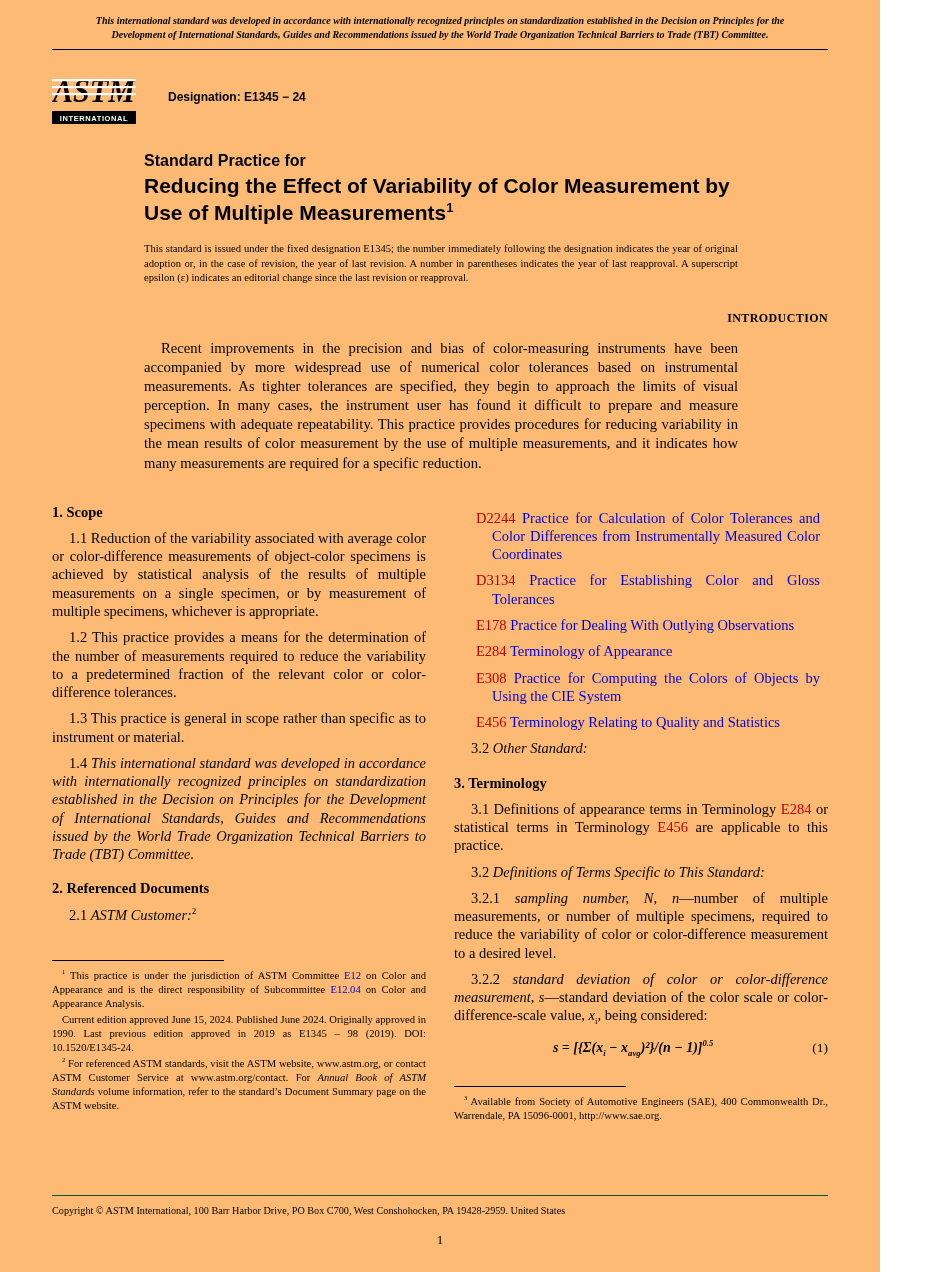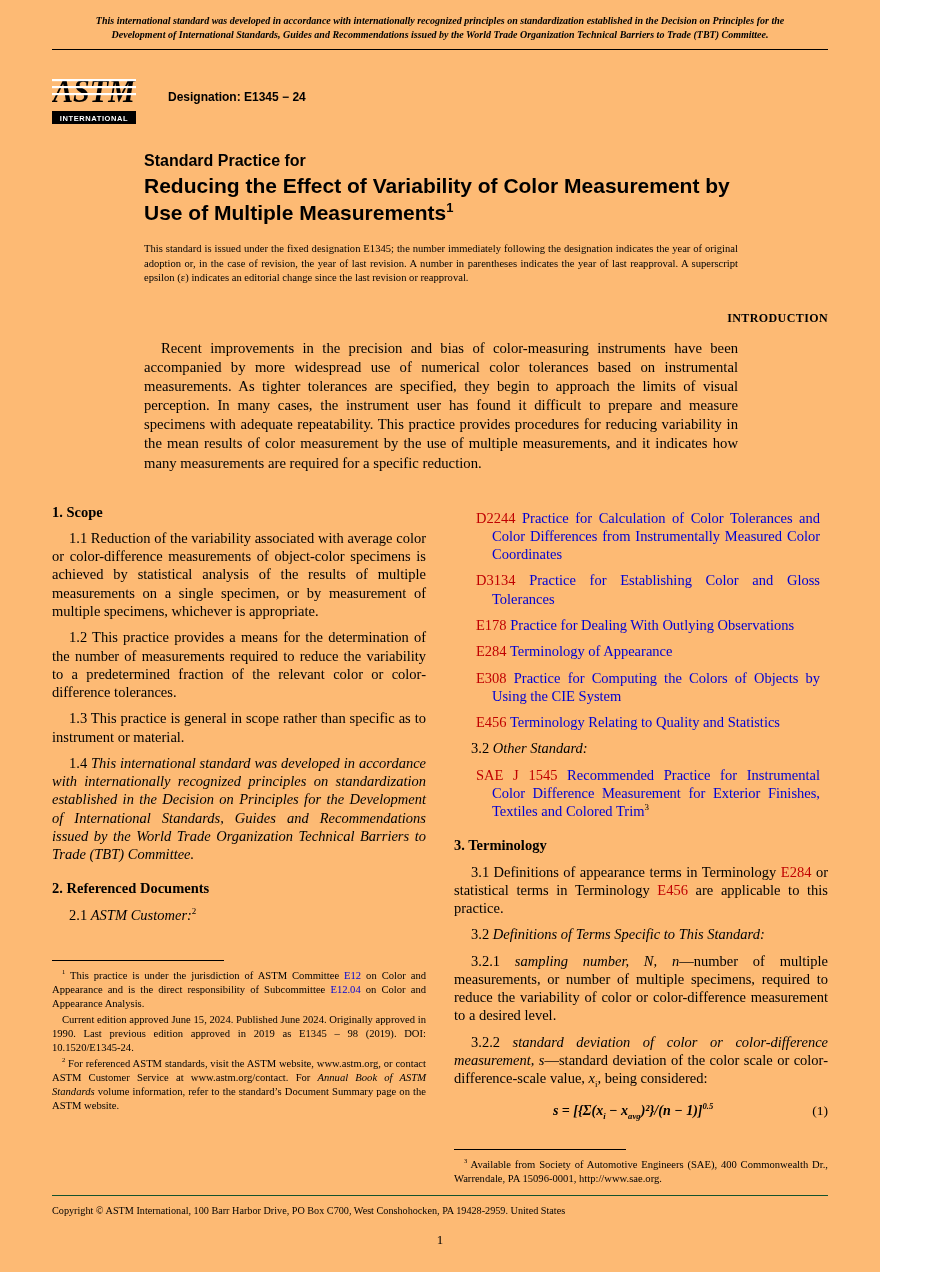--- a/index.html
+++ b/index.html
@@ -107,21 +107,20 @@
 
     <div class="col">
       <p class="ref-item"><span class="link red">D2244</span> <span class="link blue">Practice for Calculation of Color Tolerances and Color Differences from Instrumentally Measured Color Coordinates</span></p>
       <p class="ref-item"><span class="link red">D3134</span> <span class="link blue">Practice for Establishing Color and Gloss Tolerances</span></p>
       <p class="ref-item"><span class="link red">E178</span> <span class="link blue">Practice for Dealing With Outlying Observations</span></p>
       <p class="ref-item"><span class="link red">E284</span> <span class="link blue">Terminology of Appearance</span></p>
       <p class="ref-item"><span class="link red">E308</span> <span class="link blue">Practice for Computing the Colors of Objects by Using the CIE System</span></p>
       <p class="ref-item"><span class="link red">E456</span> <span class="link blue">Terminology Relating to Quality and Statistics</span></p>
 
       <p class="para"><span>3.2</span> <span class="it">Other Standard:</span></p>
-      <p class="ref-item"><span class="link red">SAE J 1545</span> <span class="link blue">Recommended Practice for Instrumental Color Difference Measurement for Exterior Finishes, Textiles and Colored Trim</span><sup>3</sup></p>
 
       <div class="sec-heading">3. Terminology</div>
       <p class="para"><span>3.1 Definitions of appearance terms in Terminology </span><span class="link red">E284</span><span> or statistical terms in Terminology </span><span class="link red">E456</span><span> are applicable to this practice.</span></p>
       <p class="para"><span>3.2</span> <span class="it">Definitions of Terms Specific to This Standard:</span></p>
       <p class="para"><span>3.2.1</span> <span class="it">sampling number, N, n</span><span>—number of multiple measurements, or number of multiple specimens, required to reduce the variability of color or color-difference measurement to a desired level.</span></p>
       <p class="para"><span>3.2.2</span> <span class="it">standard deviation of color or color-difference measurement, s</span><span>—standard deviation of the color scale or color-difference-scale value, </span><span class="it">x</span><sub>i</sub><span>, being considered:</span></p>
 
       <div class="eq-row">
         <span class="eq-text it"><span>s = [{Σ(x</span><sub>i</sub><span> − x</span><sub>avg</sub><span>)²}/(n − 1)]</span><sup>0.5</sup></span>
         <span class="eq-num">(1)</span>

